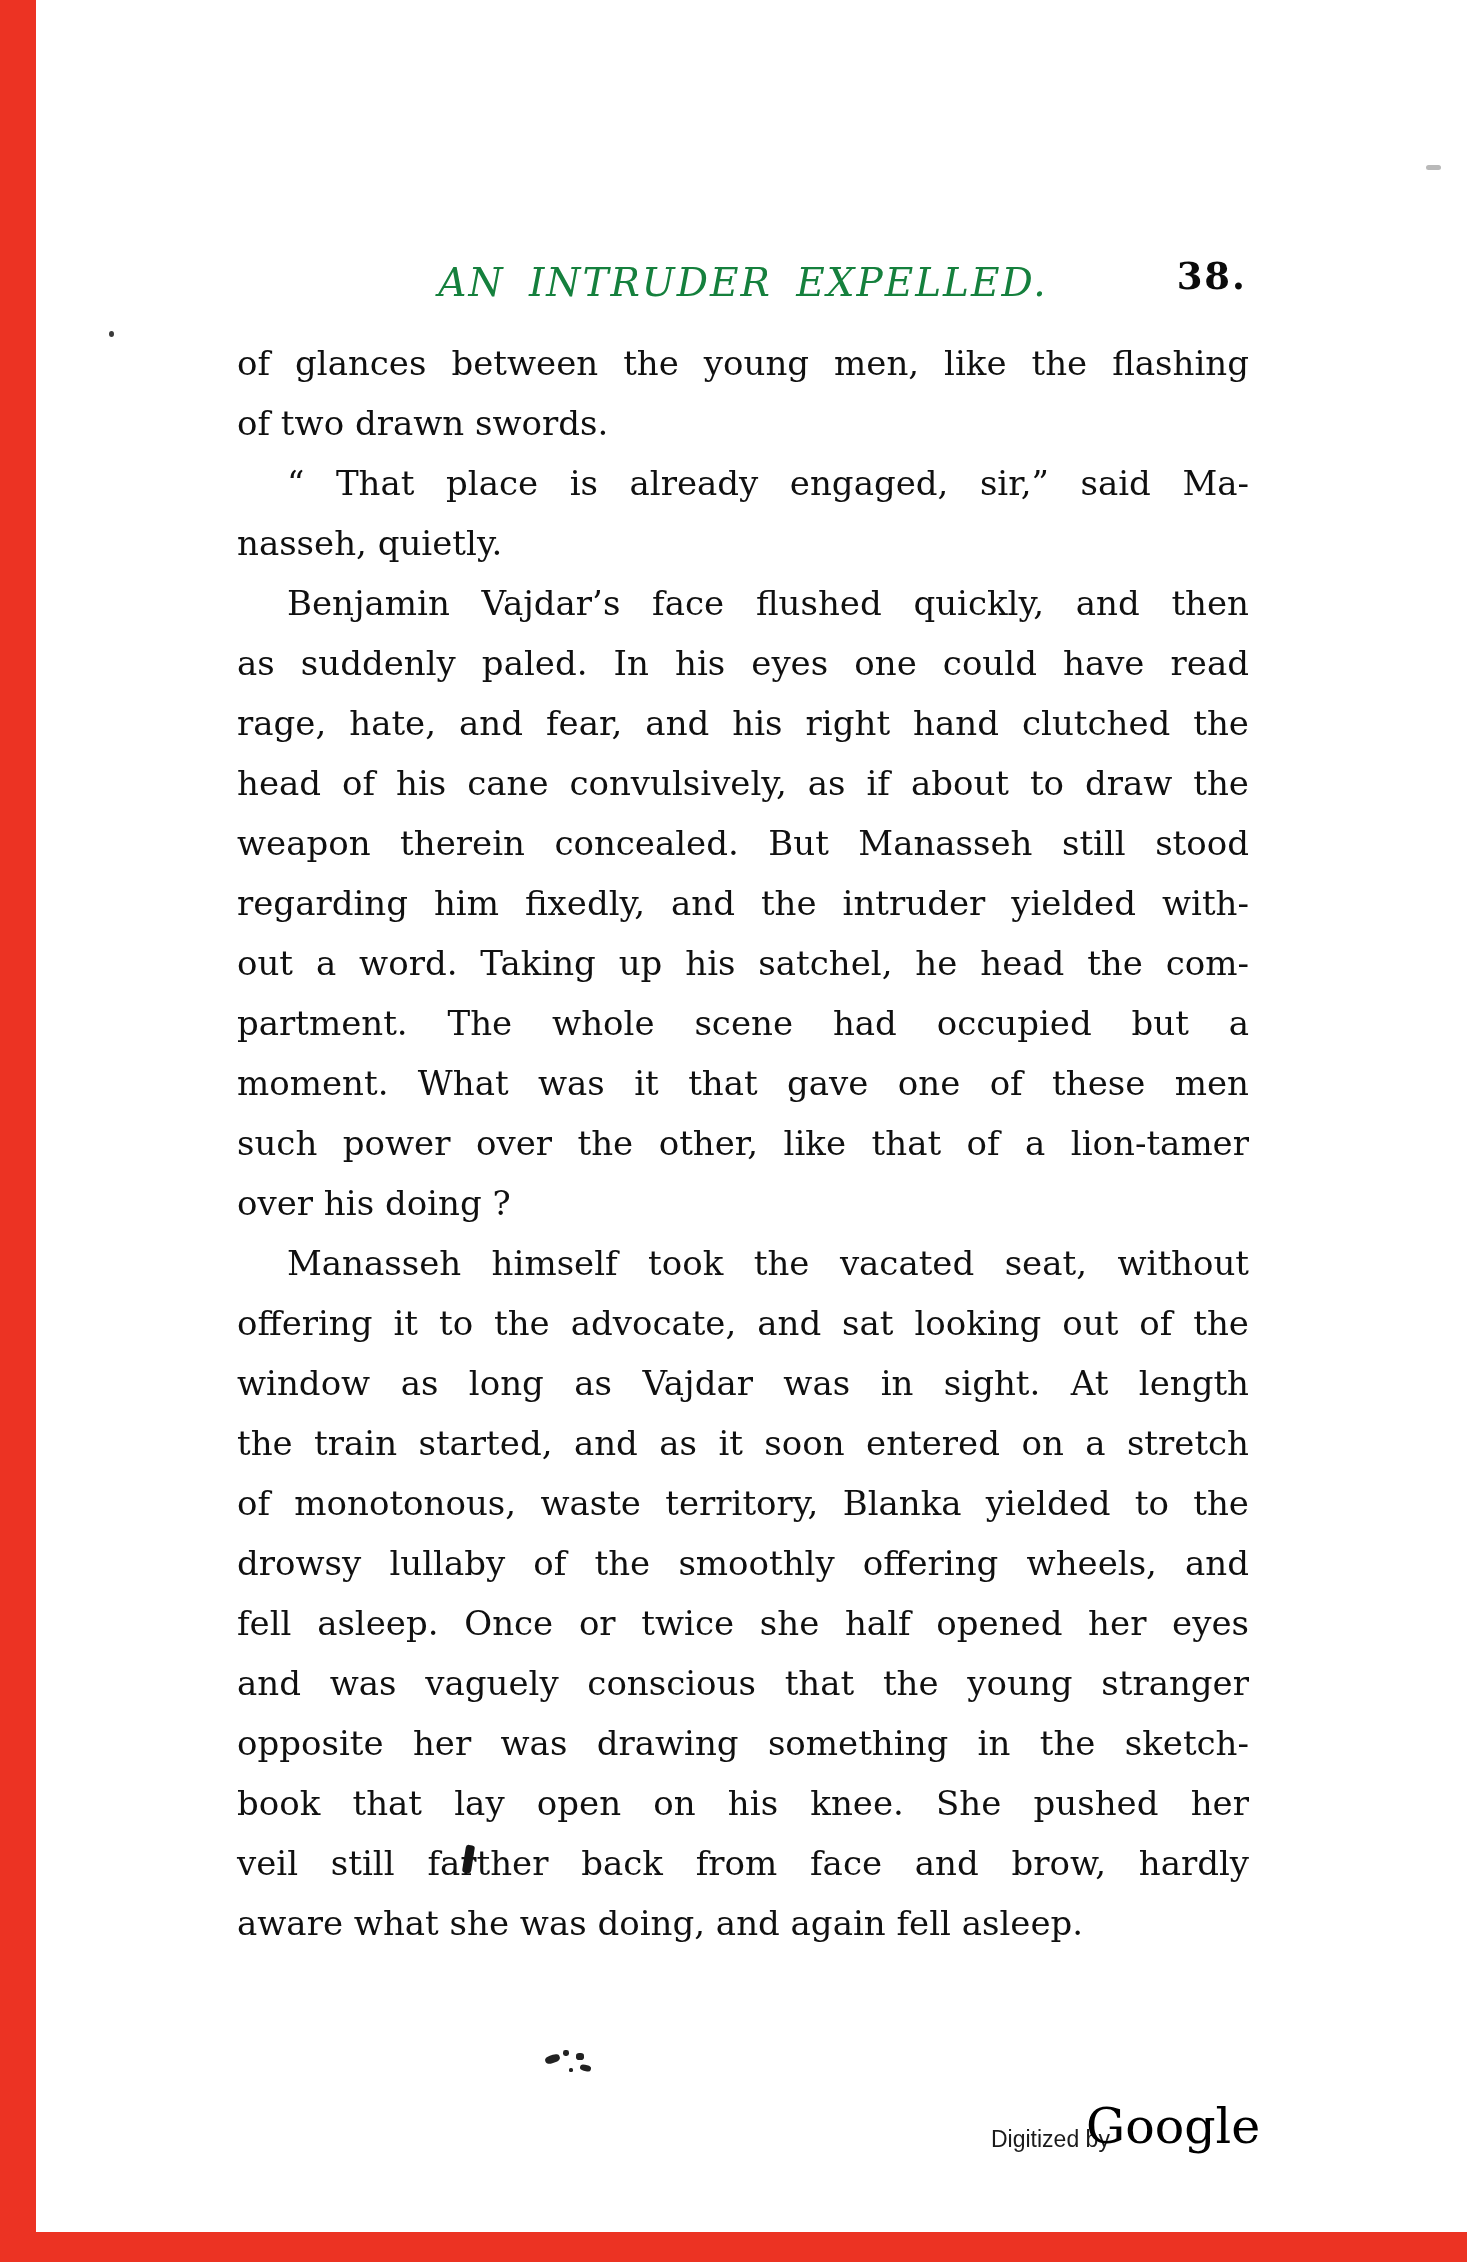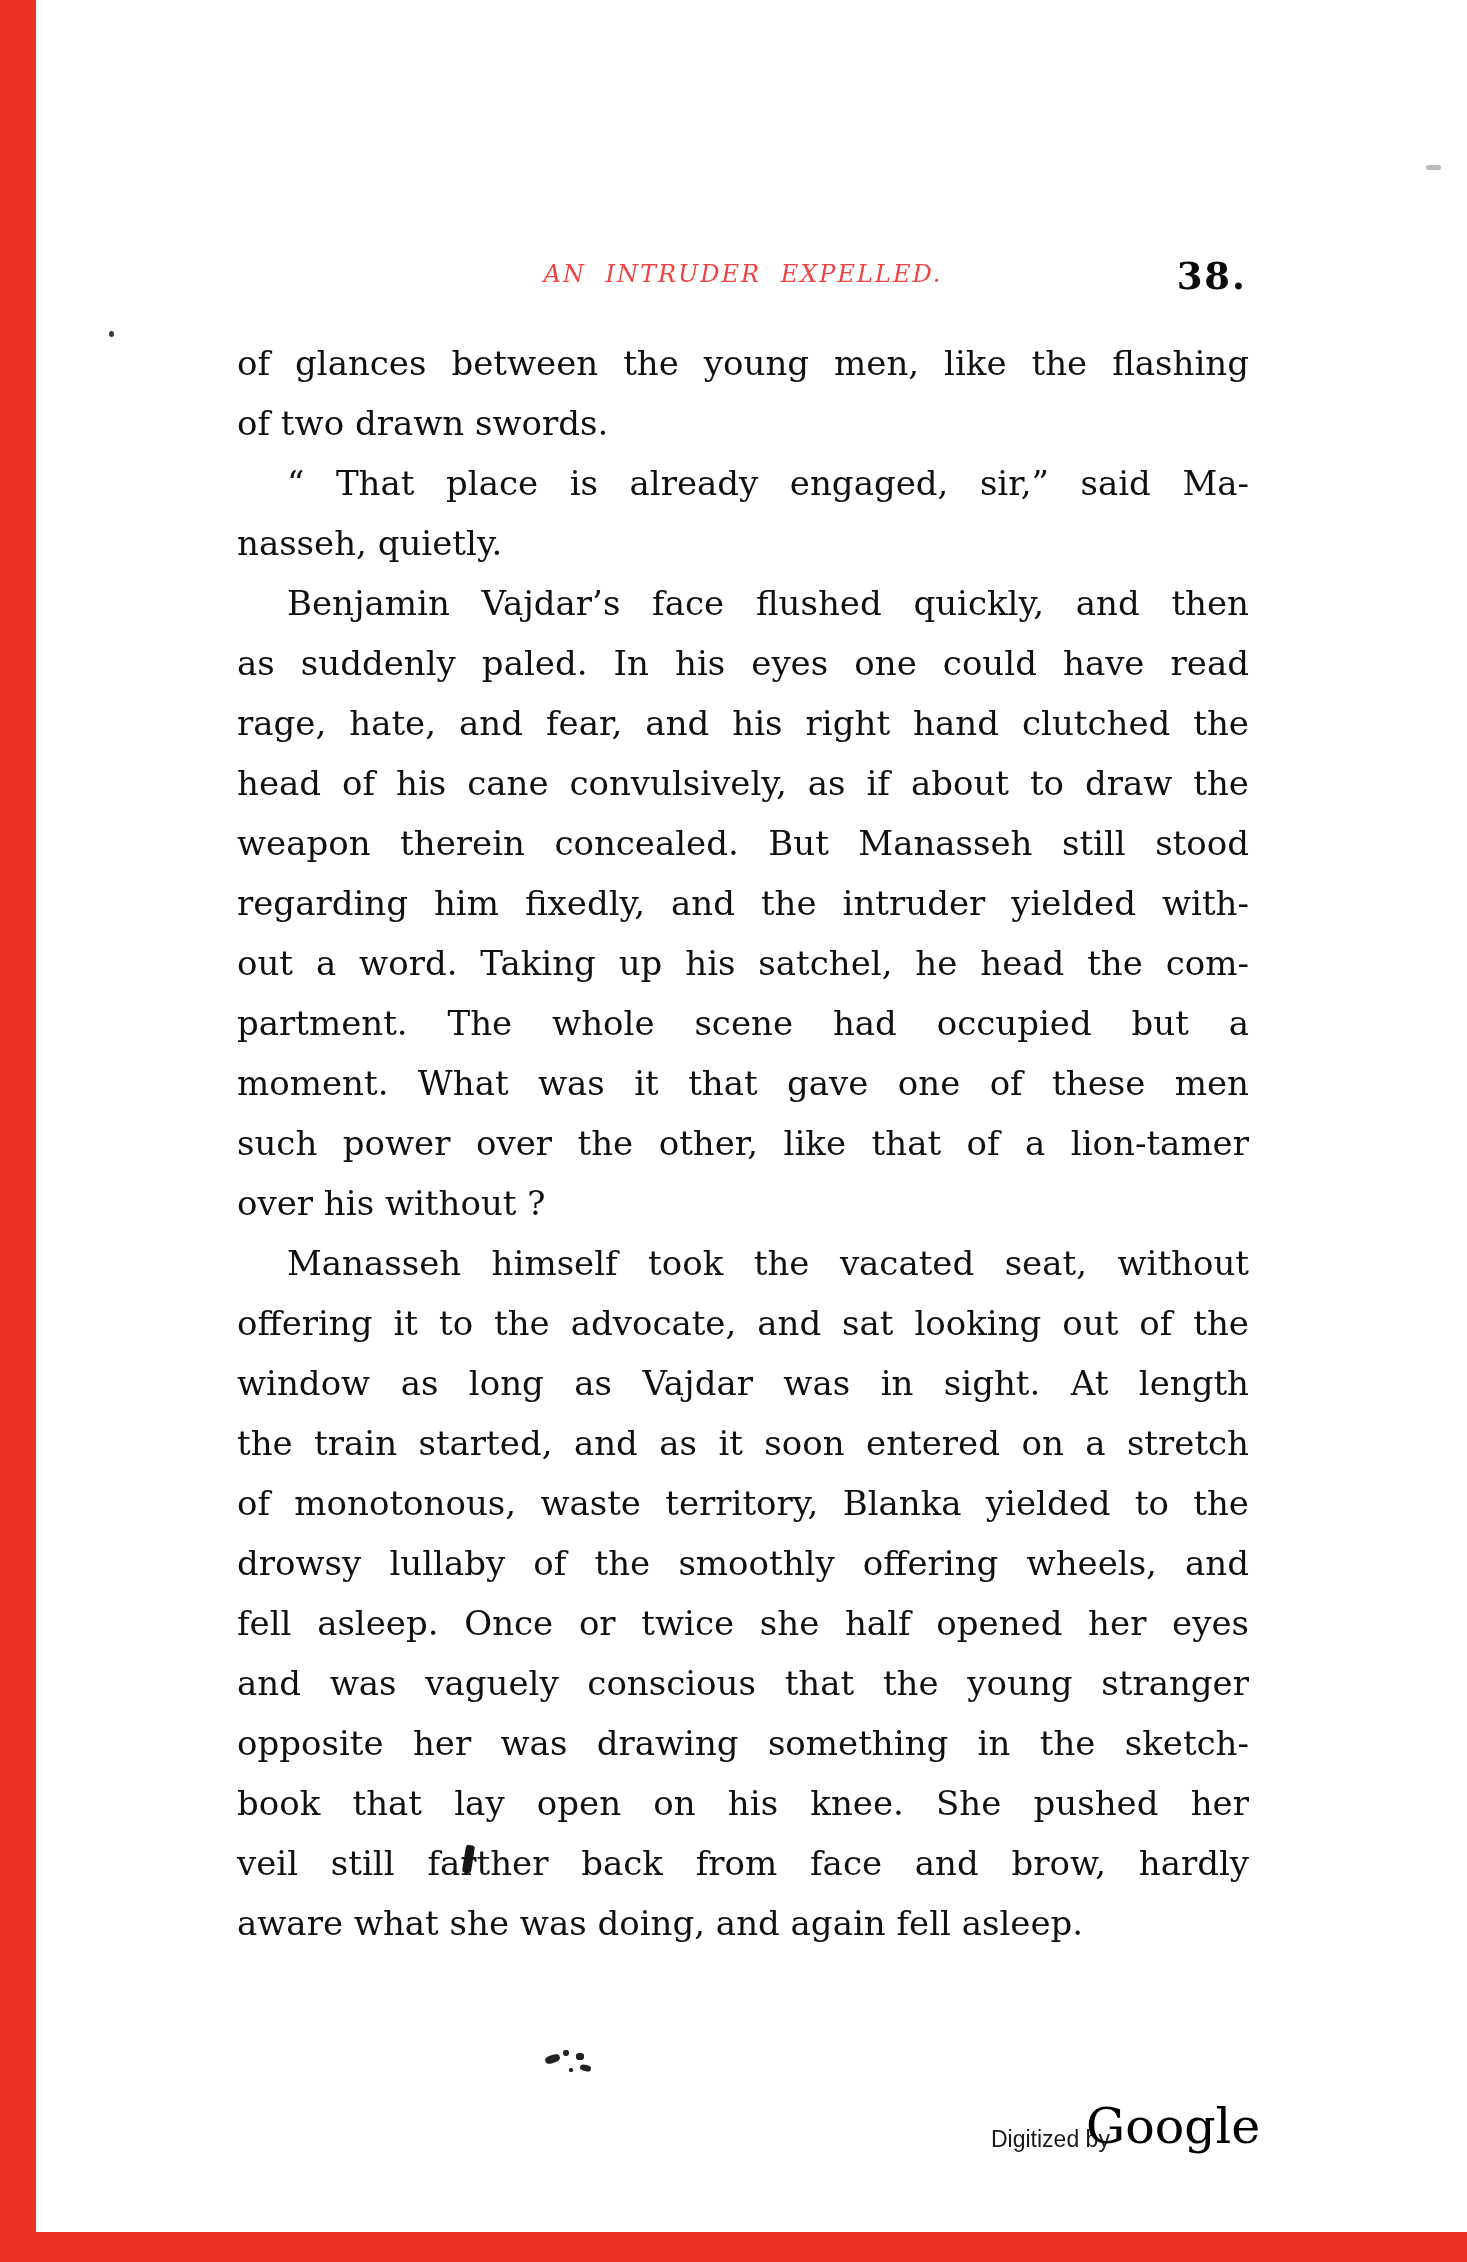--- a/index.html
+++ b/index.html
@@ -28,25 +28,25 @@
     position: absolute; left: 0; top: 2232px;
     width: 1467px; height: 30px;
     background: var(--red);
   }
   
   .running-header {
     position: absolute;
     left: 237px; top: 260px; width: 1012px;
     text-align: center;
     font-style: italic;
-    font-size: 24px;
+    font-size: 39px;
     letter-spacing: 2px;
     word-spacing: 10px;
     white-space: nowrap;
-    color: #ef4444;
+    color: #15803d;
   }
   .page-number {
     position: absolute;
     left: 1135px; top: 254px; width: 112px;
     text-align: right;
     font-size: 37px;
     font-weight: 700;
     letter-spacing: 2px;
     color: #0b0b0b;
   }
@@ -137,21 +137,21 @@
         <div class="line indent">Benjamin Vajdar’s face flushed quickly, and then</div>
         <div class="line">as suddenly paled.  In his eyes one could have read</div>
         <div class="line">rage, hate, and fear, and his right hand clutched the</div>
         <div class="line">head of his cane convulsively, as if about to draw the</div>
         <div class="line">weapon therein concealed.  But Manasseh still stood</div>
         <div class="line">regarding him fixedly, and the intruder yielded with-</div>
         <div class="line">out a word.  Taking up his satchel, he head the com-</div>
         <div class="line">partment.  The whole scene had occupied but a</div>
         <div class="line">moment.  What was it that gave one of these men</div>
         <div class="line">such power over the other, like that of a lion-tamer</div>
-        <div class="line last">over his without ?</div>
+        <div class="line last">over his doing ?</div>
       </div>
       <div class="paragraph">
         <div class="line indent">Manasseh himself took the vacated seat, without</div>
         <div class="line">offering it to the advocate, and sat looking out of the</div>
         <div class="line">window as long as Vajdar was in sight.  At length</div>
         <div class="line">the train started, and as it soon entered on a stretch</div>
         <div class="line">of monotonous, waste territory, Blanka yielded to the</div>
         <div class="line">drowsy lullaby of the smoothly offering wheels, and</div>
         <div class="line">fell asleep.  Once or twice she half opened her eyes</div>
         <div class="line">and was vaguely conscious that the young stranger</div>

